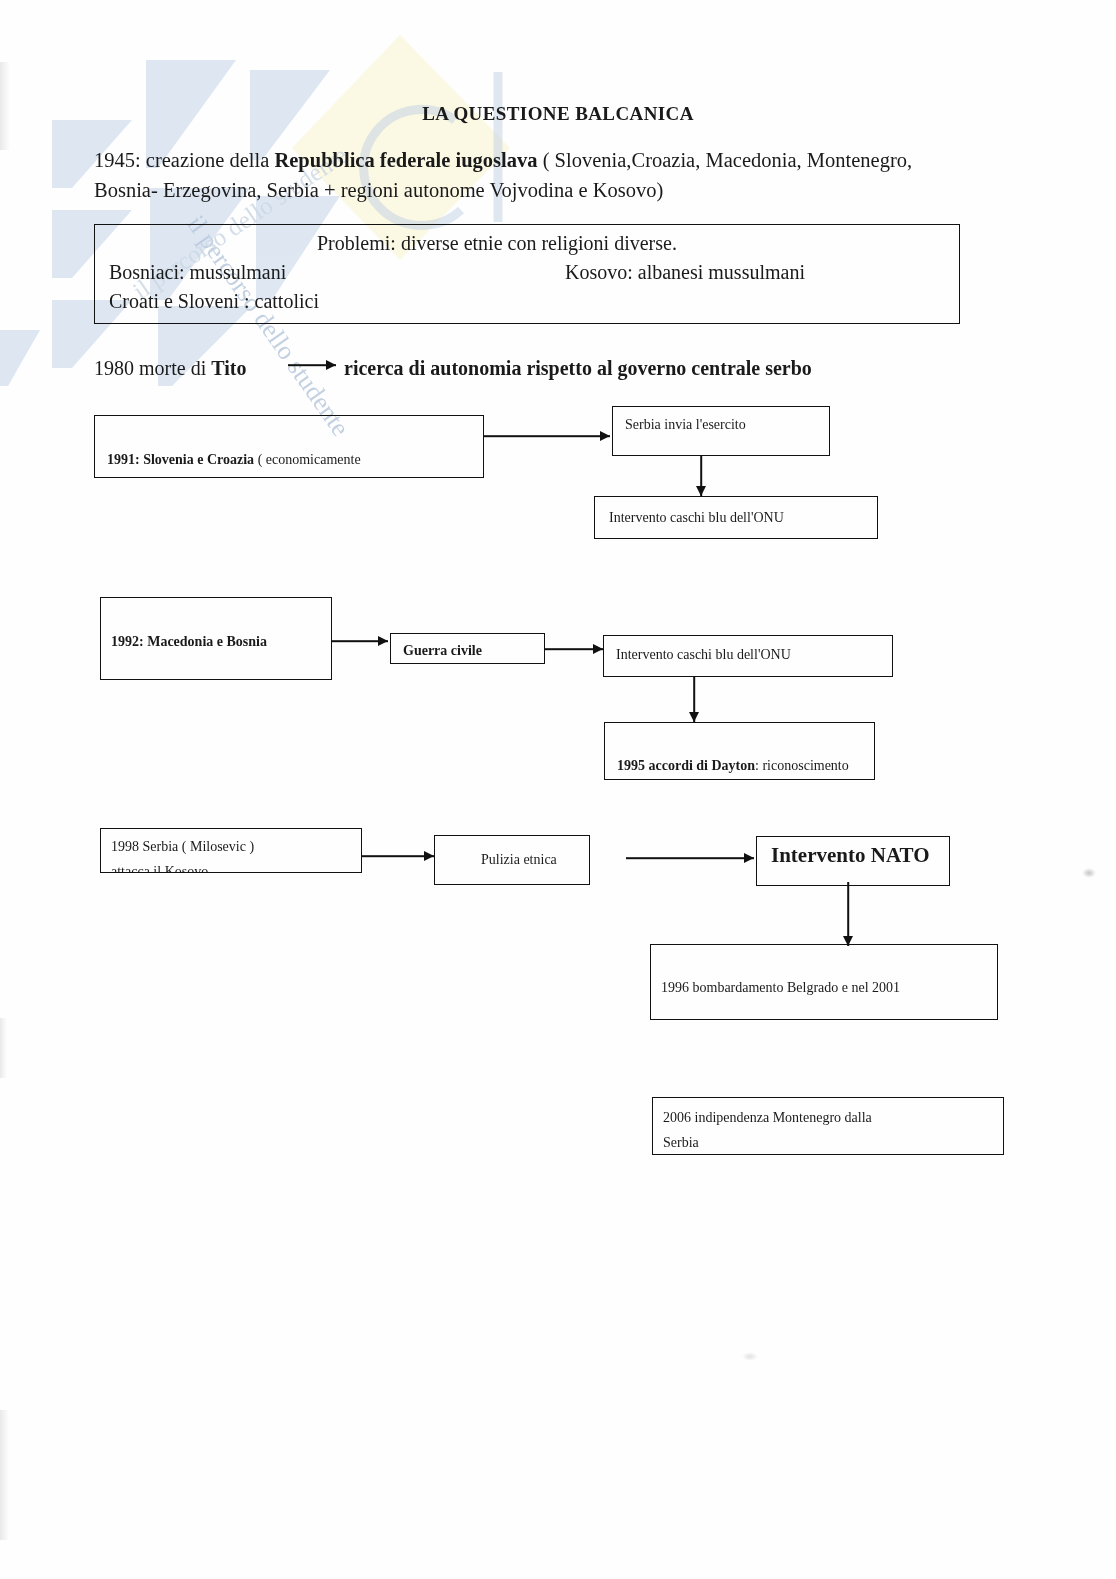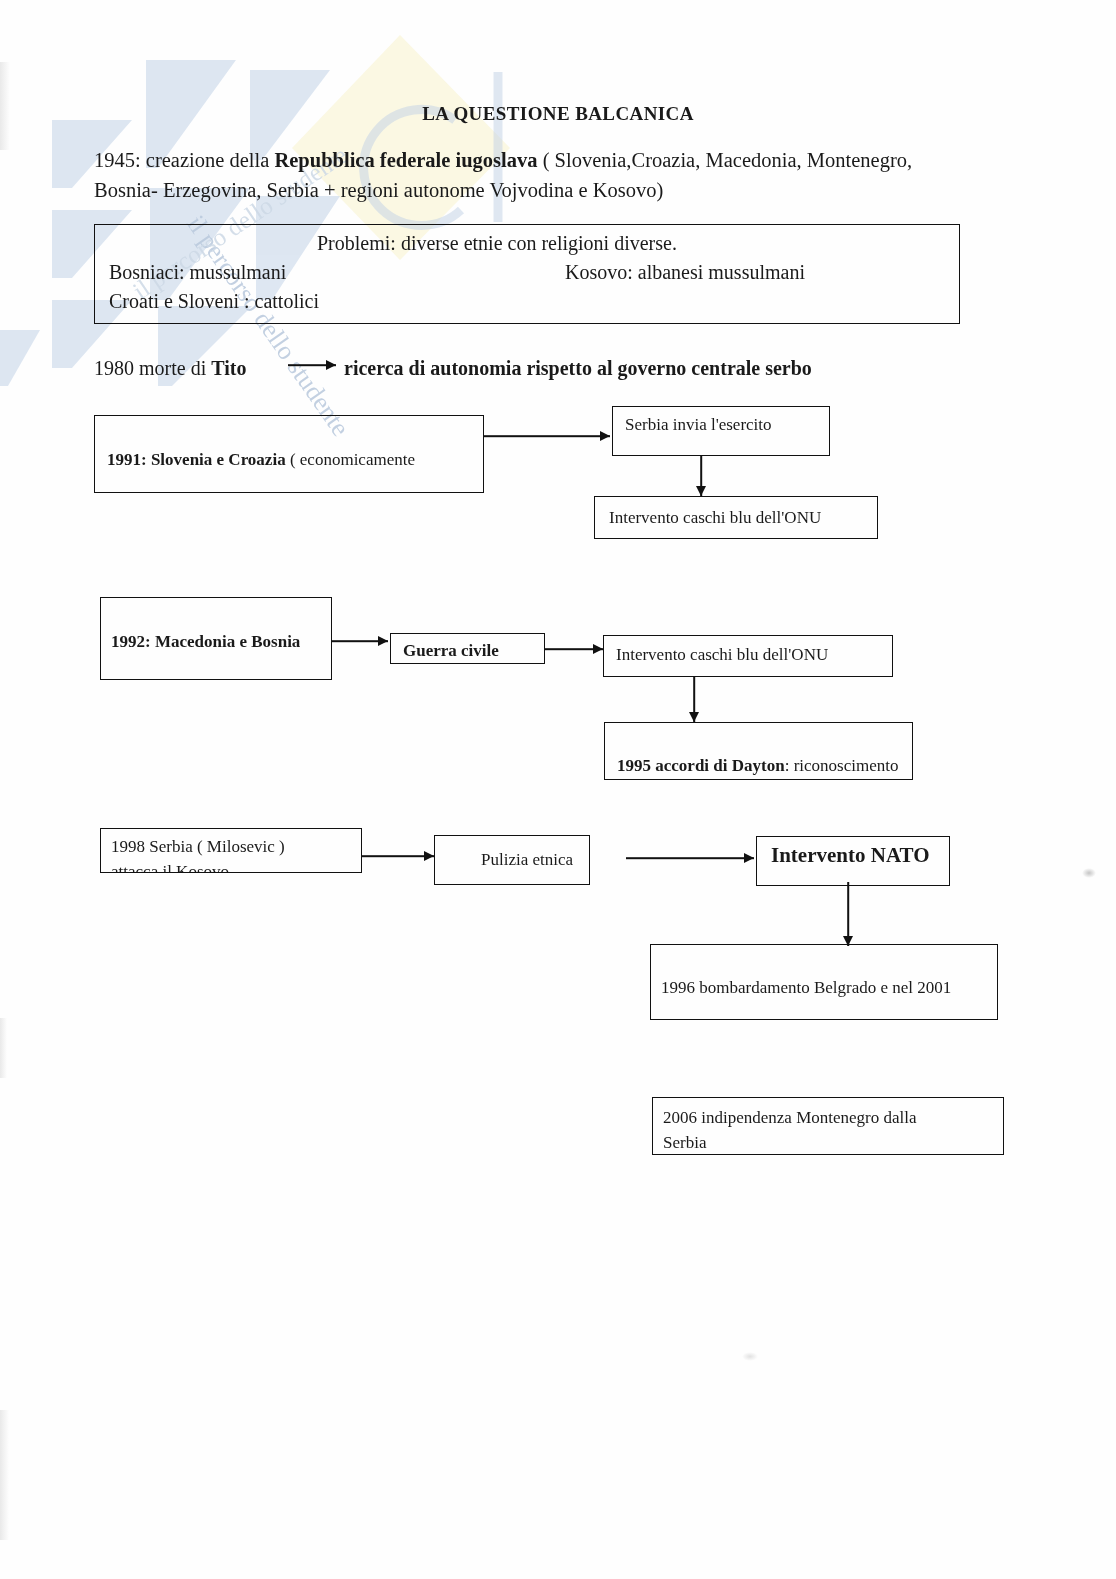--- a/index.html
+++ b/index.html
@@ -68,21 +68,21 @@
 
   .box {
     position: absolute;
     border: 1.6px solid #111;
     background: transparent;
     box-sizing: border-box;
     overflow: hidden;
   }
   .box-txt {
     position: absolute;
-    font-size: 17px;
+    font-size: 14px;
     line-height: 25px;
     white-space: pre-line;
   }
   .big-box-txt { font-size: 20px; line-height: 29px; }
   .bold { font-weight: bold; }
 
   
   .h-arrow, .v-arrow {
     position: absolute;
   }
@@ -181,21 +181,21 @@
 
     <div class="para" style="left:94px; top:353px; width:900px; font-size:20px;">
       <span>1980 morte di </span><b>Tito</b>
     </div>
     <div class="h-arrow" style="left:288px; top:355px; width:48px; height:20px;">
       <div class="shaft" style="width:48px;"></div>
       <div class="head"></div>
     </div>
     <div class="para bold" style="left:344px; top:353px; font-size:20px;">ricerca di autonomia rispetto al governo centrale serbo</div>
 
-    <div class="box" style="left:94px; top:415px; width:390px; height:78px;">
+    <div class="box" style="left:94px; top:415px; width:390px; height:63px;">
       <div class="box-txt" style="left:12px; top:6px;">
         <span class="bold">1991: Slovenia e Croazia </span><span>( economicamente</span><br>
         
       </div>
     </div>
 
     <div class="h-arrow" style="left:484px; top:428px; width:126px; height:16px;">
       <div class="shaft" style="width:126px;"></div>
       <div class="head"></div>
     </div>
@@ -237,21 +237,21 @@
 
     <div class="box" style="left:603px; top:635px; width:290px; height:42px;">
       <div class="box-txt" style="left:12px; top:6px;">Intervento caschi blu dell'ONU</div>
     </div>
 
     <div class="v-arrow" style="left:686px; top:677px; width:16px; height:45px;">
       <div class="shaft" style="height:45px;"></div>
       <div class="head"></div>
     </div>
 
-    <div class="box" style="left:604px; top:722px; width:309px; height:58px;">
+    <div class="box" style="left:604px; top:722px; width:271px; height:58px;">
       <div class="box-txt" style="left:12px; top:5px;">
         <span class="bold">1995 accordi di </span><span class="bold">Dayton</span><span>: riconoscimento</span><br>
         
       </div>
     </div>
 
     <div class="box" style="left:100px; top:828px; width:262px; height:45px;">
       <div class="box-txt" style="left:10px; top:5px;">1998 Serbia ( Milosevic )
 attacca il Kosovo</div>
     </div>

